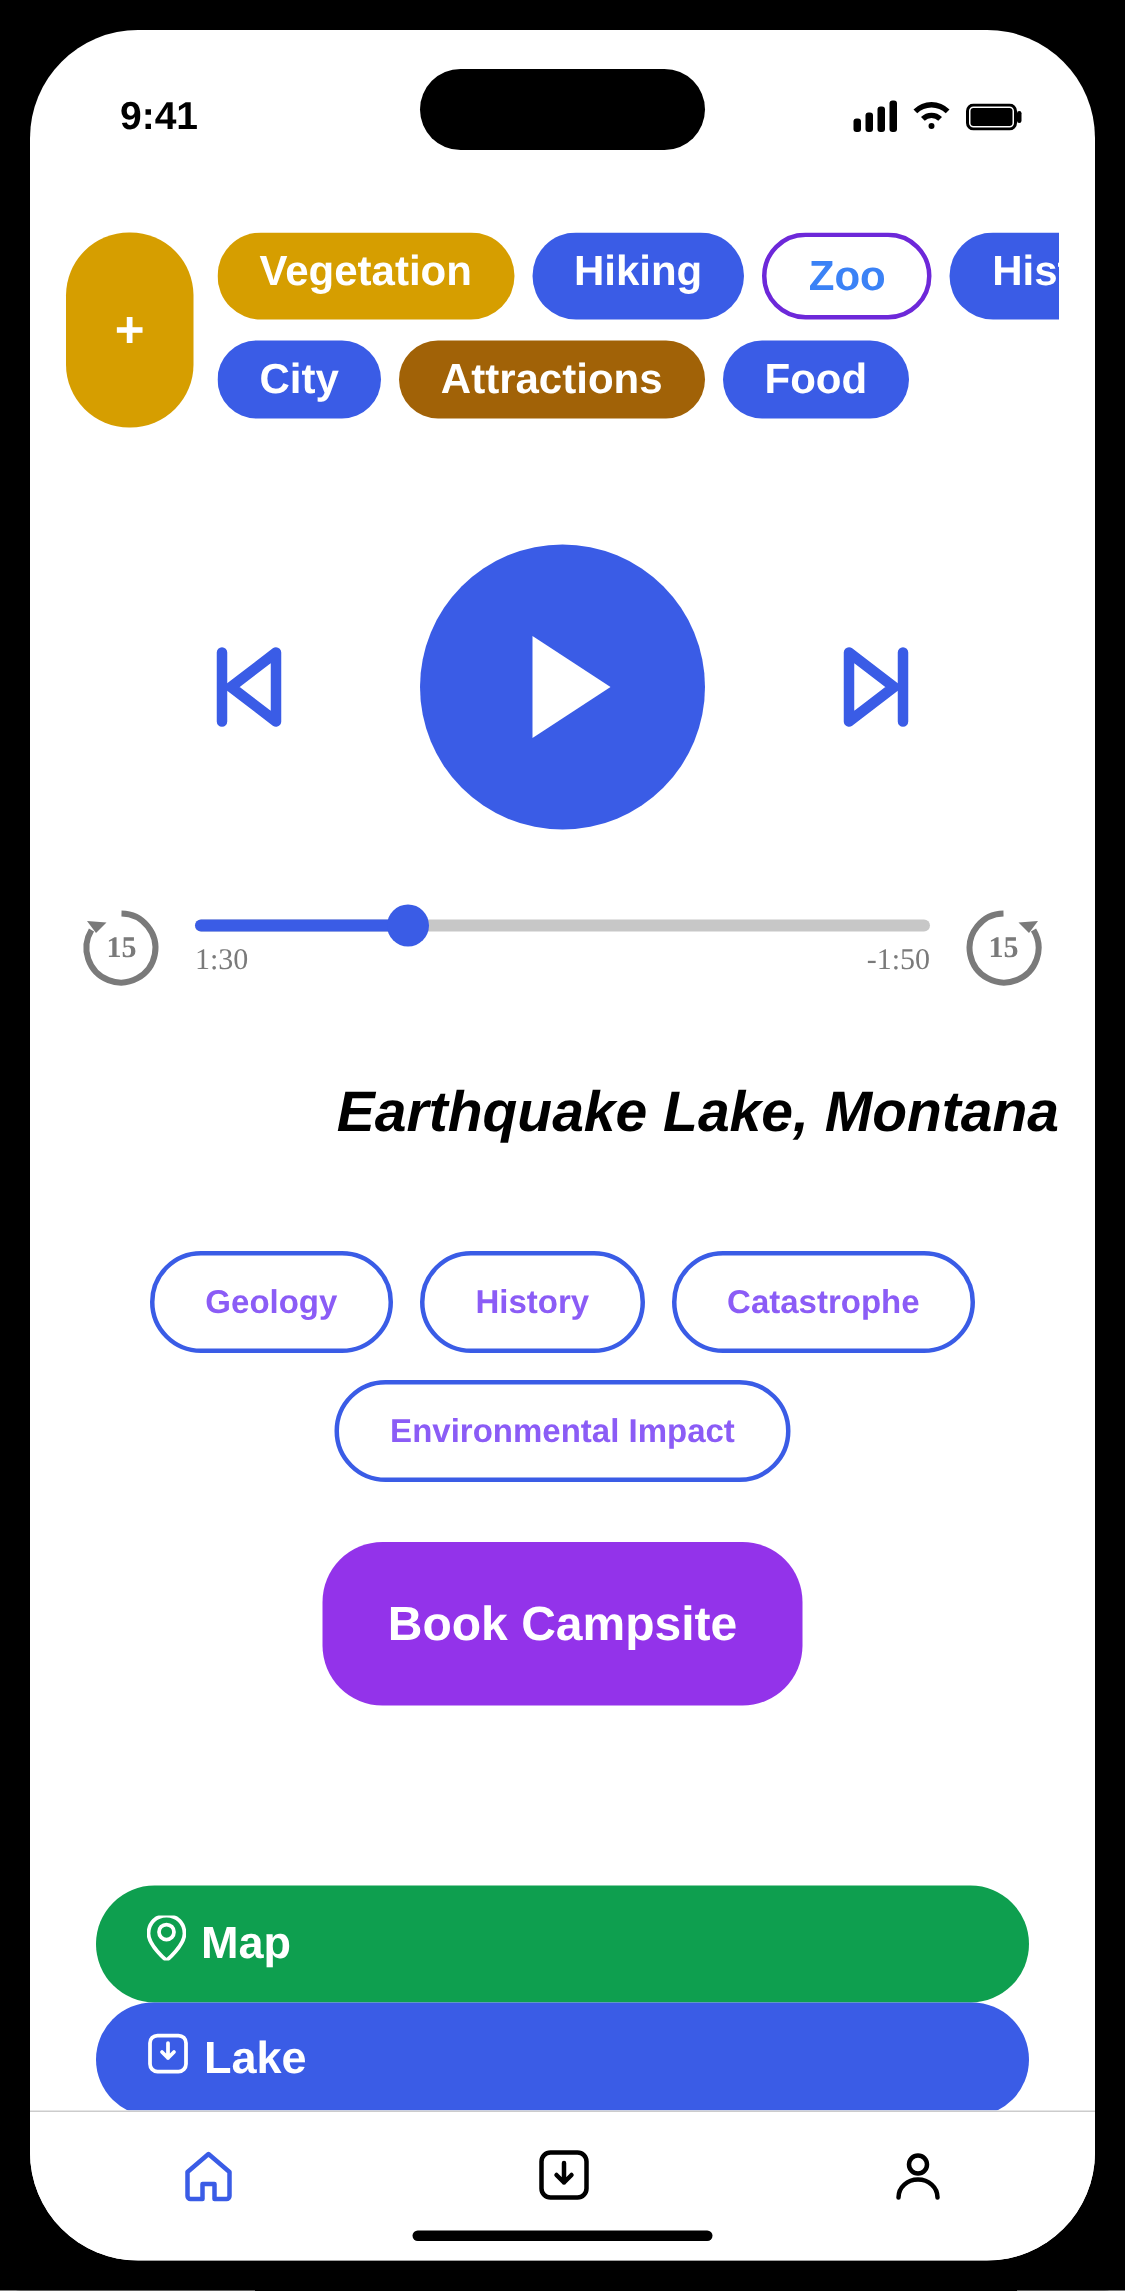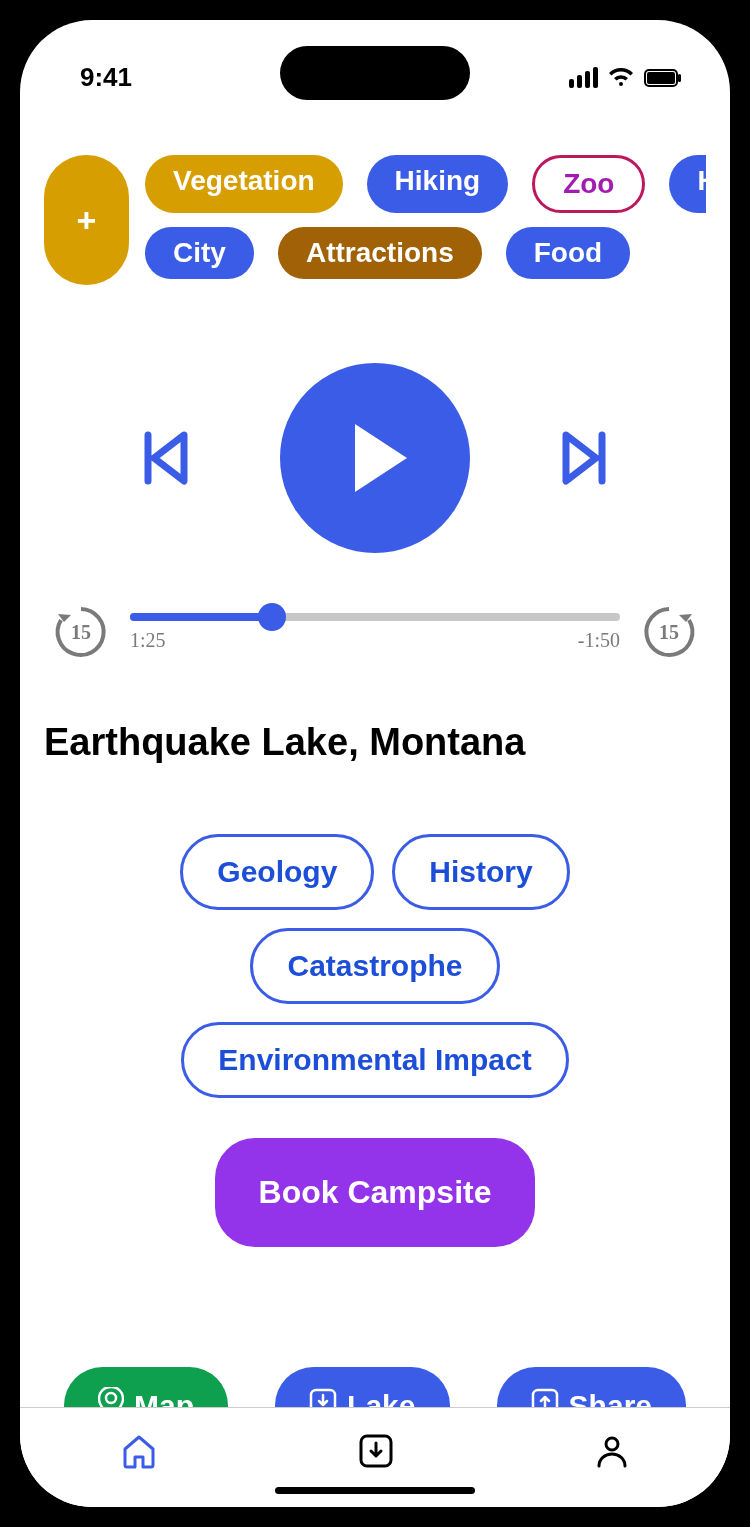--- a/index.html
+++ b/index.html
@@ -73,33 +73,33 @@
     color:#fff;
     font-size:34px;
     font-weight:700;
     display:flex; align-items:center; justify-content:center;
     flex-shrink:0;
   }
   .chips-scroll {
     flex:1;
     overflow:hidden;
   }
-  .chip-row { display:flex; gap:24px; margin-bottom:14px; flex-wrap:nowrap; }
+  .chip-row { display:flex; gap:12px; margin-bottom:14px; flex-wrap:nowrap; }
   .chip {
     padding:10px 28px;
     border-radius:30px;
     font-size:28px;
     font-weight:700;
     white-space:nowrap;
     flex-shrink:0;
   }
   .chip-gold { background:#D69E00; color:#fff; }
   .chip-blue { background:#3A5CE6; color:#fff; }
   .chip-darkblue { background:#a16207; color:#fff;text-align:right; }
-  .chip-outline { background:#fff; color:#a21caf; border:3px solid #be185d;text-align:center; }
+  .chip-outline { background:#fff; color:#3b82f6; border:3px solid #6d28d9;text-align:center; }
 
   
   .player {
     margin-top:70px;
     display:flex; align-items:center; justify-content:center;
     gap:80px;
   }
   .skip-btn { color:#3A5CE6; display:flex; }
   .play-btn {
     width:190px; height:190px;
@@ -144,39 +144,40 @@
     position:absolute; top:50%; left:29%;
     transform:translate(-50%,-50%);
     width:28px; height:28px;
     background:#3A5CE6; border-radius:50%;
   }
   .times { display:flex; justify-content:space-between; font-size:20px; color:#7a7a7a; margin-top:8px; }
 
   
   .title {
     margin-top:60px;
-    text-align:left;
+    text-align:right;
     font-size:38px;
     font-weight:800;
     color:#000;
+    font-style:italic;
   }
 
   
   .topics {
     margin-top:70px;
     display:flex; flex-wrap:wrap; gap:18px;
     justify-content:center;
     padding:0 30px;
   }
   .topic {
     padding:18px 34px;
     border:3px solid #3A5CE6;
     border-radius:40px;
-    color:#1d4ed8;
-    font-size:30px;
+    color:#8b5cf6;
+    font-size:22px;
     font-weight:700;
     background:#fff;
   }
 
   .cta-btn {
     margin:40px auto 15px auto;
     display:block;
     background:#9333EA;
     color:#fff;
     padding:36px 44px;
@@ -184,20 +185,21 @@
     font-size:32px;
     font-weight:800;
     width:fit-content;
   }
 
   
   .actions {
     margin-top:120px;
     display:flex; justify-content:space-between;
     padding:0 20px;
+    flex-direction:column;
   }
   .action {
     display:flex; align-items:center; gap:10px;
     padding:20px 34px;
     border-radius:40px;
     color:#fff;
     font-size:30px;
     font-weight:800;
   }
   .action-green { background:#0E9F4F; }
@@ -299,21 +301,21 @@
               <path d="M6 11l6 8 7-7" fill="#7a7a7a"></path>
             </svg>
           <span class="jump-num">15</span>
         </div>
         <div class="scrub-col">
           <div class="track">
             <div class="track-fill"></div>
             <div class="thumb"></div>
           </div>
           <div class="times">
-            <span>1:25</span>
+            <span>1:30</span>
             <span>-1:50</span>
           </div>
         </div>
         <div class="jump-btn">
           <svg viewBox="0 0 58 58">
               <path d="M29 6a23 23 0 1020 11" fill="none" stroke="#7a7a7a" stroke-width="4"></path>
               <path d="M52 11l-6 8-7-7" fill="#7a7a7a"></path>
             </svg>
           <span class="jump-num">15</span>
         </div>

